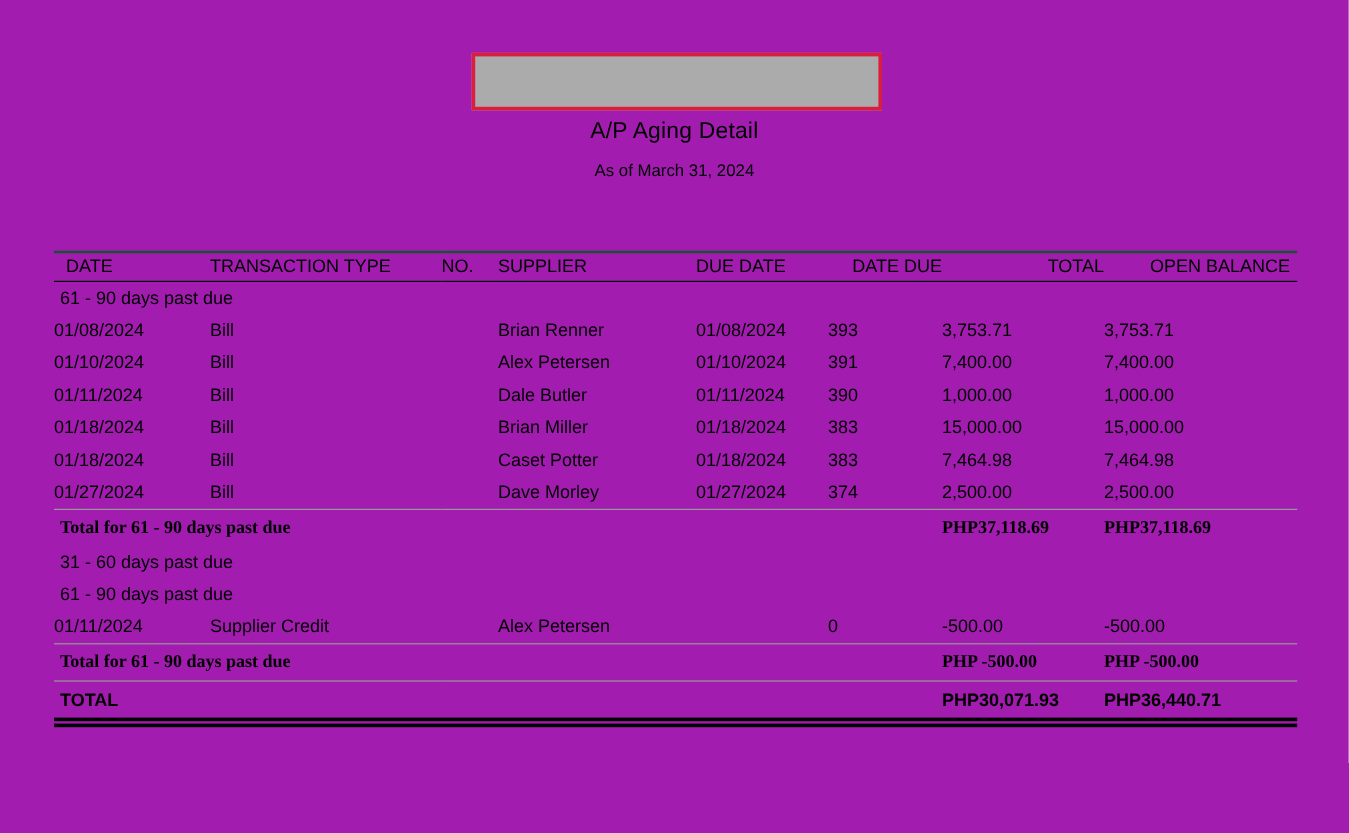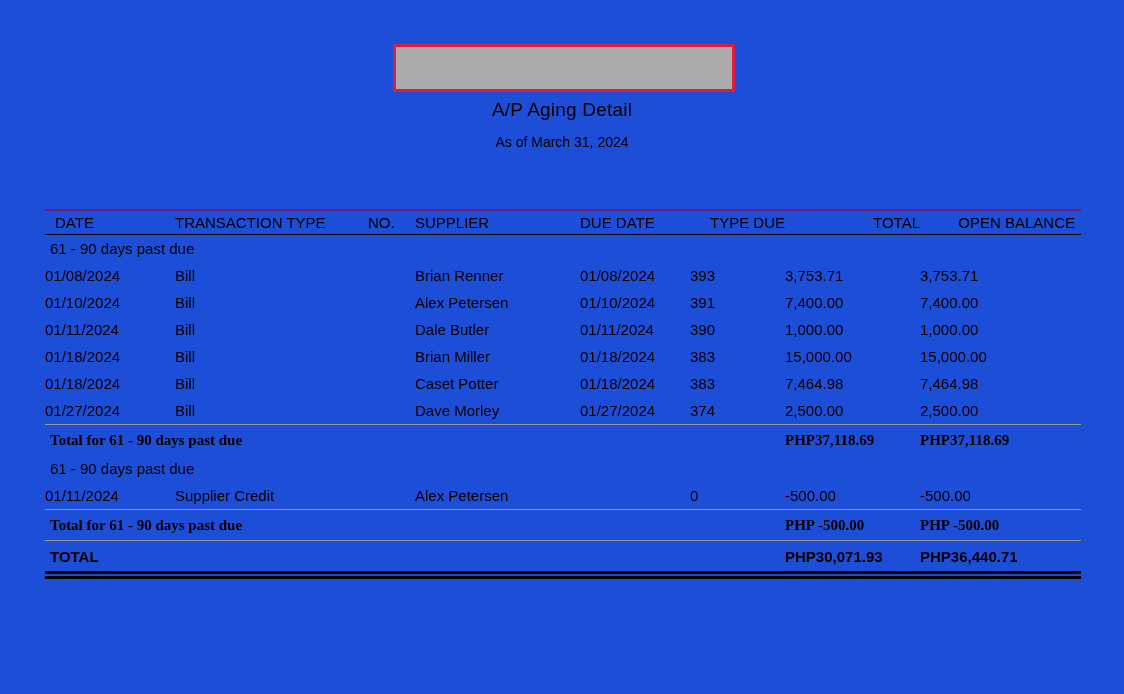--- a/index.html
+++ b/index.html
@@ -6,21 +6,21 @@
     margin: 0;
     padding: 0;
     background: #ffffff;
     font-family: "Liberation Sans", "DejaVu Sans", sans-serif;
     color: #000000;
   }
   .page {
     position: relative;
     width: 1124px;
     height: 694px;
-    background: #1d4ed8;
+    background: #a21caf;
     overflow: hidden;
   }
   .redaction-box {
     position: absolute;
     left: 393px;
     top: 44px;
     width: 336px;
     height: 42px;
     background: #ababab;
     border: 3px solid #dc1e3e;
@@ -46,21 +46,21 @@
     position: absolute;
     top: 209px;
     left: 45px;
     width: 1036px;
   }
   table.report {
     border-collapse: collapse;
     table-layout: fixed;
     width: 1036px;
     font-size: 15px;
-    border-top: 2px solid #701a75;
+    border-top: 2px solid #14532d;
   }
   table.report td, table.report th {
     padding: 0;
     vertical-align: middle;
     white-space: nowrap;
     overflow: hidden;
     font-weight: normal;
     text-align: left;
   }
   tr.header-row th {
@@ -119,21 +119,21 @@
           <col style="width:161px">
       </colgroup>
 
       <tbody>
           <tr class="header-row">
         <th class="h-date">DATE</th>
         <th>TRANSACTION TYPE</th>
         <th>NO.</th>
         <th>SUPPLIER</th>
         <th>DUE DATE</th>
-        <th class="h-num">TYPE DUE</th>
+        <th class="h-num">DATE DUE</th>
         <th class="h-num">TOTAL</th>
         <th class="h-num h-open">OPEN BALANCE</th>
       </tr>
 
       <tr class="section-row">
         <td colspan="8">61 - 90 days past due</td>
       </tr>
       <tr class="data-row">
         <td class="c-date">01/08/2024</td>
         <td>Bill</td>
@@ -194,20 +194,23 @@
         <td class="c-num">2,500.00</td>
         <td class="c-num c-open">2,500.00</td>
       </tr>
       <tr class="total-row">
         <td class="t-label" colspan="5">Total for 61 - 90 days past due</td>
         <td></td>
         <td class="c-num">PHP37,118.69</td>
         <td class="c-num c-open">PHP37,118.69</td>
       </tr>
 
+      <tr class="section-row">
+        <td colspan="8">31 - 60 days past due</td>
+      </tr>
 
       <tr class="section-row">
         <td colspan="8">61 - 90 days past due</td>
       </tr>
       <tr class="data-row">
         <td class="c-date">01/11/2024</td>
         <td>Supplier Credit</td>
         <td></td>
         <td>Alex Petersen</td>
         <td></td>

